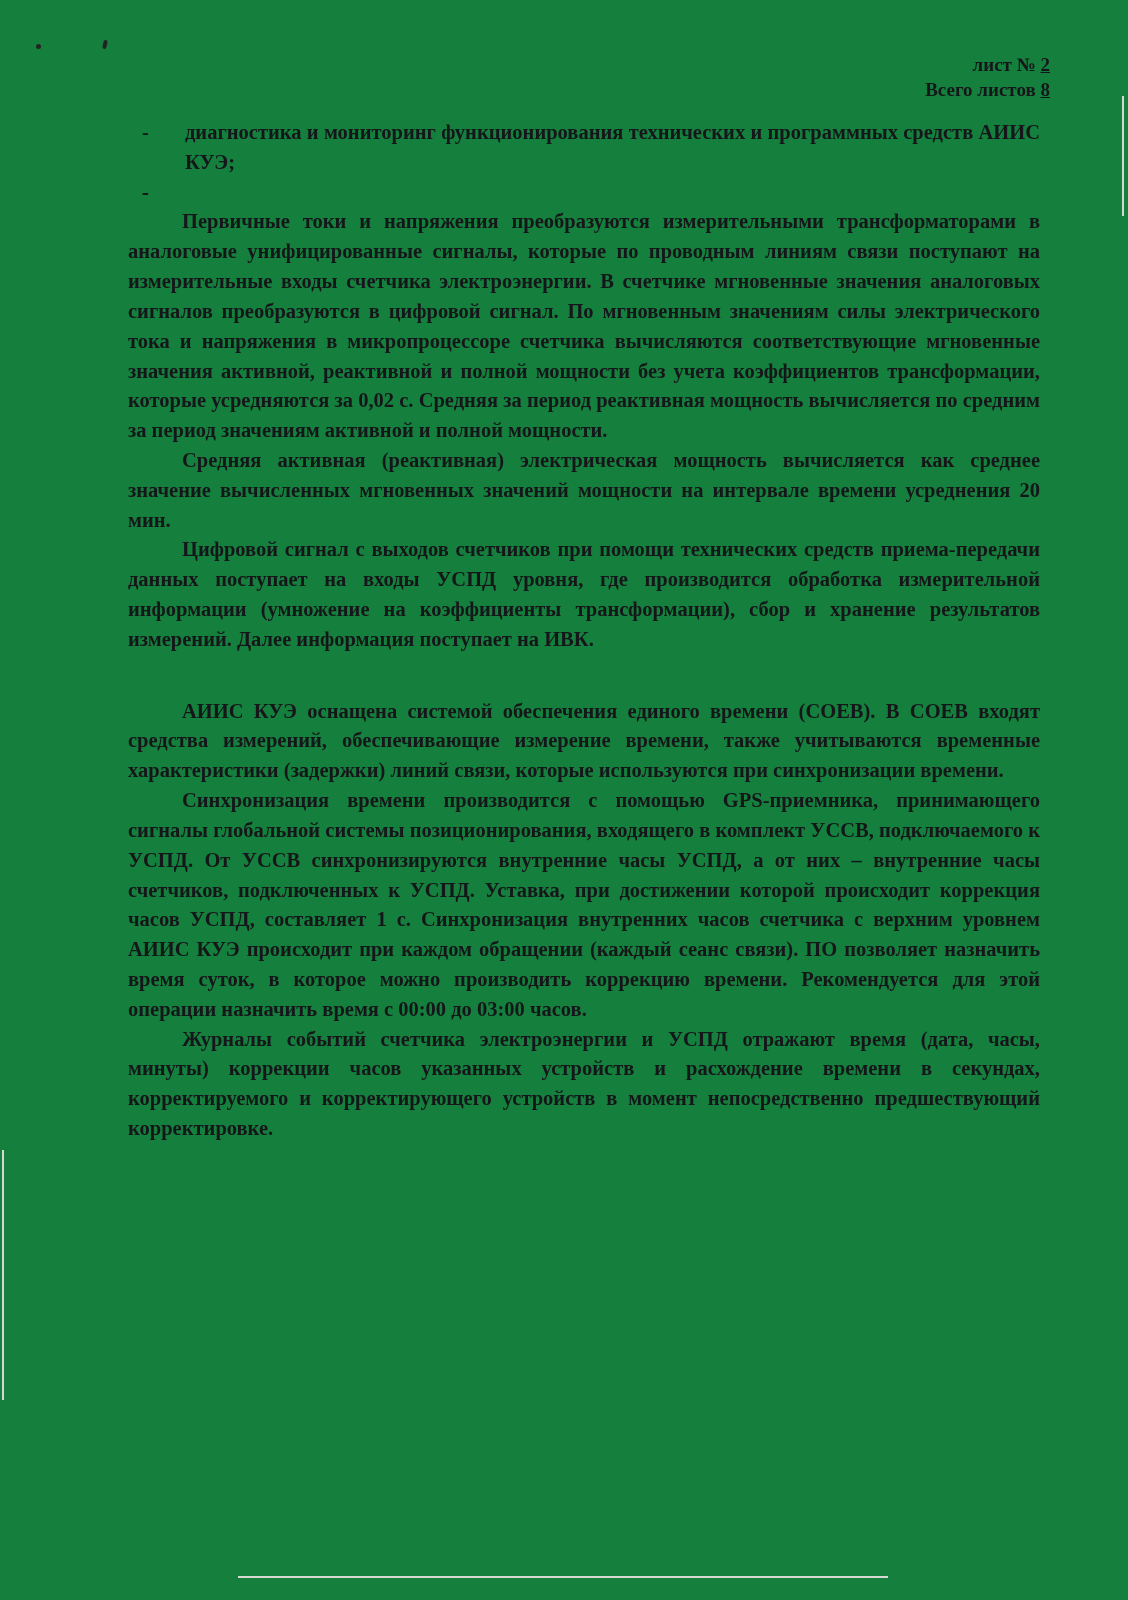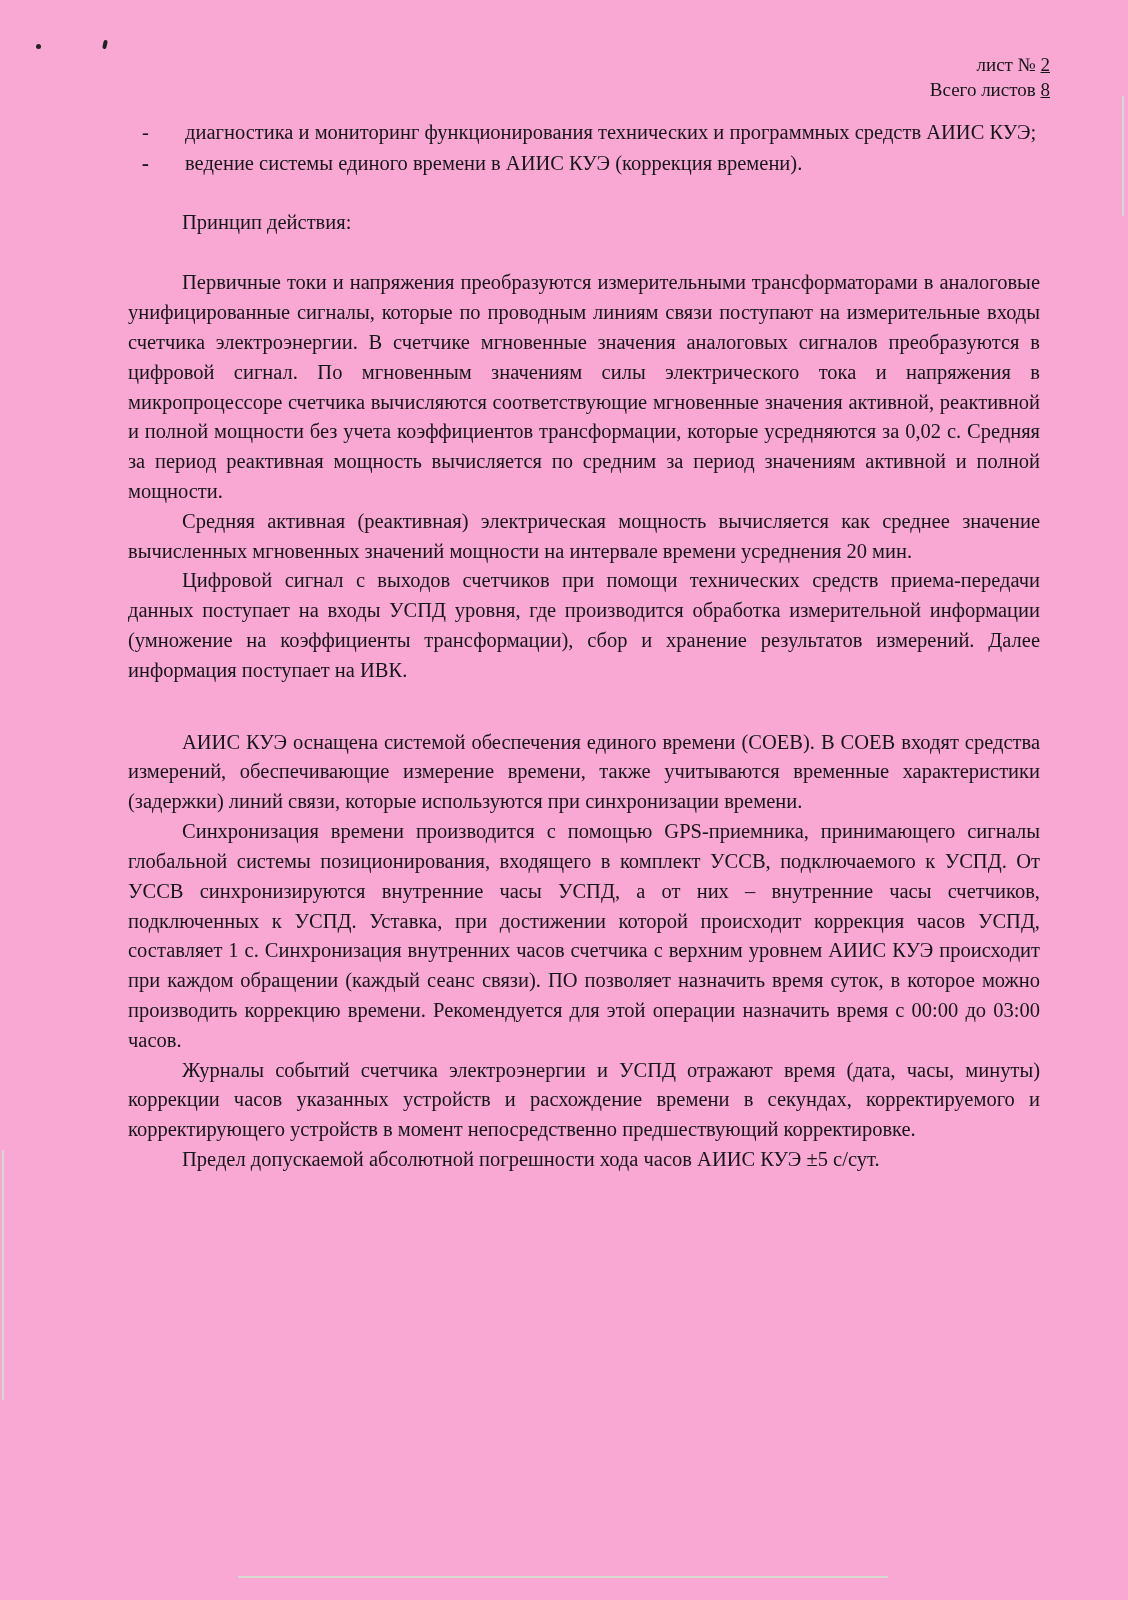--- a/index.html
+++ b/index.html
@@ -12,21 +12,22 @@
     height: 1600px;
     position: relative;
     font-family: "Liberation Serif", serif;
     color: #15161a;
     overflow: hidden;
   }
 
   .page {
     position: absolute;
     inset: 0;
-    background: #f9a8d4;
+    background: #15803d;
+    font-weight: bold;
   }
 
   
   .scan-mark {
     position: absolute;
     background: #222;
     border-radius: 50%;
   }
   .edge-line {
     position: absolute;
@@ -112,29 +113,26 @@
     <ul class="bullets">
       <li>
         <span class="dash">-</span>
         <span>диагностика и мониторинг функционирования технических и программных средств АИИС КУЭ;</span>
       </li>
       <li>
         <span class="dash">-</span>
       </li>
       <li>
         <span class="dash">-</span>
-        <span>ведение системы единого времени в АИИС КУЭ (коррекция времени).</span>
       </li>
     </ul>
 
-    <p class="para gap-before-lg">Принцип действия:</p>
 
     <p class="para gap-before-lg">Первичные токи и напряжения преобразуются измерительными трансформаторами в аналоговые унифицированные сигналы, которые по проводным линиям связи поступают на измерительные входы счетчика электроэнергии. В счетчике мгновенные значения аналоговых сигналов преобразуются в цифровой сигнал. По мгновенным значениям силы электрического тока и напряжения в микропроцессоре счетчика вычисляются соответствующие мгновенные значения активной, реактивной и полной мощности без учета коэффициентов трансформации, которые усредняются за 0,02 с. Средняя за период реактивная мощность вычисляется по средним за период значениям активной и полной мощности.</p>
     <p class="para">Средняя активная (реактивная) электрическая мощность вычисляется как среднее значение вычисленных мгновенных значений мощности на интервале времени усреднения 20 мин.</p>
     <p class="para">Цифровой сигнал с выходов счетчиков при помощи технических средств приема-передачи данных поступает на входы УСПД уровня, где производится обработка измерительной информации (умножение на коэффициенты трансформации), сбор и хранение результатов измерений. Далее информация поступает на ИВК.</p>
 
     <p class="para gap-before">АИИС КУЭ оснащена системой обеспечения единого времени (СОЕВ). В СОЕВ входят средства измерений, обеспечивающие измерение времени, также учитываются временные характеристики (задержки) линий связи, которые используются при синхронизации времени.</p>
     <p class="para">Синхронизация времени производится с помощью GPS-приемника, принимающего сигналы глобальной системы позиционирования, входящего в комплект УССВ, подключаемого к УСПД. От УССВ синхронизируются внутренние часы УСПД, а от них – внутренние часы счетчиков, подключенных к УСПД. Уставка, при достижении которой происходит коррекция часов УСПД, составляет 1 с. Синхронизация внутренних часов счетчика с верхним уровнем АИИС КУЭ происходит при каждом обращении (каждый сеанс связи). ПО позволяет назначить время суток, в которое можно производить коррекцию времени. Рекомендуется для этой операции назначить время с 00:00 до 03:00 часов.</p>
     <p class="para">Журналы событий счетчика электроэнергии и УСПД отражают время (дата, часы, минуты) коррекции часов указанных устройств и расхождение времени в секундах, корректируемого и корректирующего устройств в момент непосредственно предшествующий корректировке.</p>
-    <p class="para">Предел допускаемой абсолютной погрешности хода часов АИИС КУЭ ±5 с/сут.</p>
 
   </div>
 </div>
 
 </body></html>

